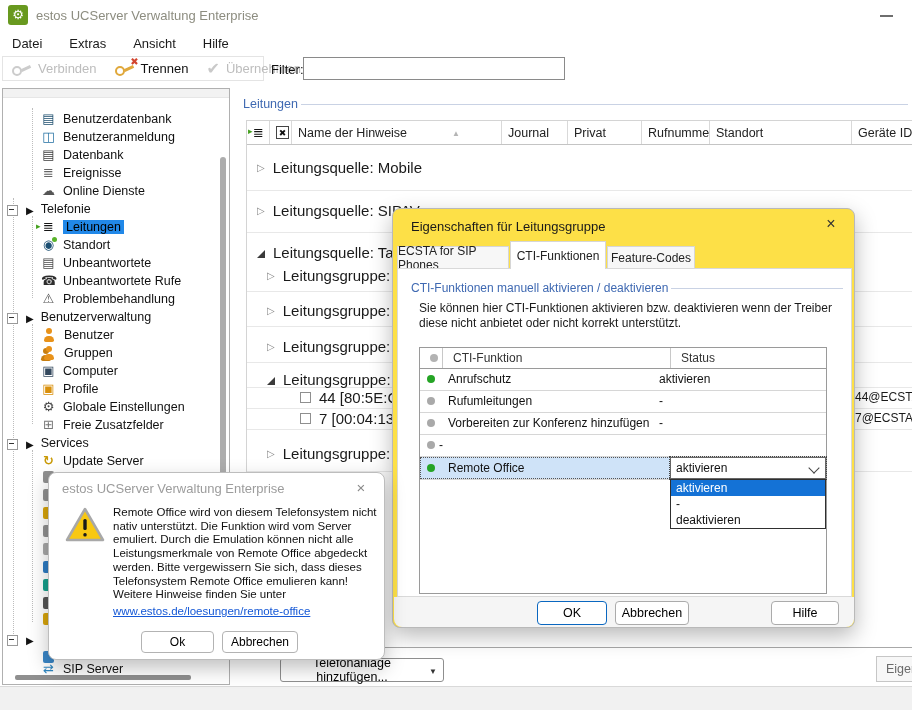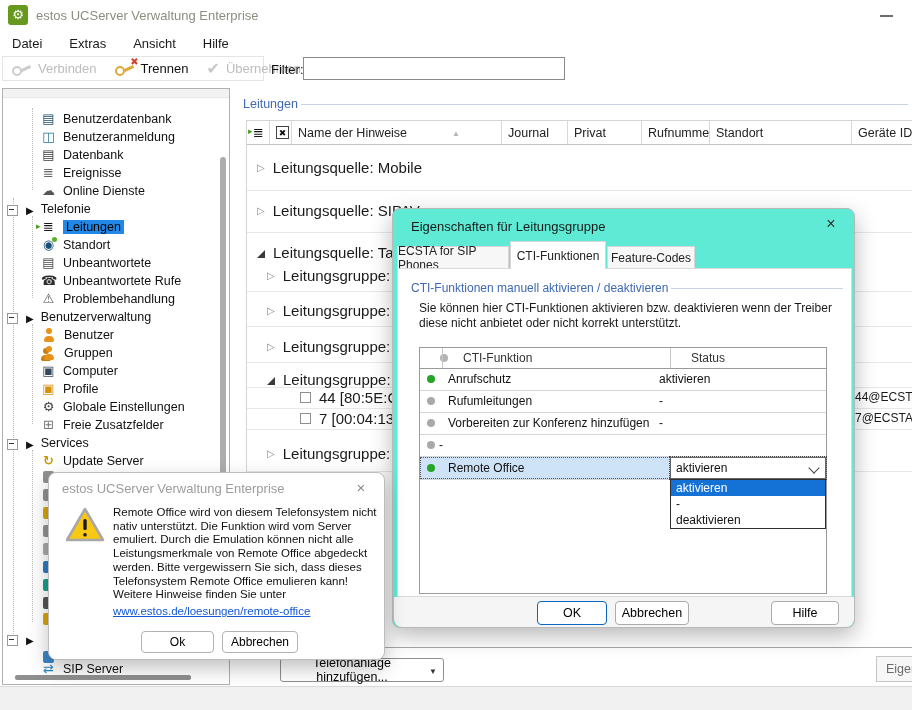--- a/index.html
+++ b/index.html
@@ -101,37 +101,37 @@
   .cb{width:11px;height:11px;border:1px solid #8f8f8f;margin:0 8px 0 53px;background:#fff;flex:none;box-sizing:border-box}
   .devid{position:absolute;left:608px;font-size:12px;color:#1a1a1a;white-space:nowrap}
   
   #addbtn{position:absolute;left:280px;top:658px;width:164px;height:24px;border:1px solid #8f8f8f;border-radius:3px;
           background:#fff;display:flex;align-items:center;justify-content:center;gap:12px;font-size:12.5px;box-sizing:border-box}
   .dcar::before{content:"▼";font-size:8px;color:#333}
   #propbtn{position:absolute;left:876px;top:656px;width:60px;height:26px;border:1px solid #c6c6c6;background:#f7f7f7;
            color:#6a6a6a;font-size:12.5px;display:flex;align-items:center;padding-left:9px;box-sizing:border-box}
   #statusbar{position:absolute;left:0;top:686px;width:912px;height:24px;background:#f1f1f1;border-top:1px solid #d9d9d9}
   
-  #pdlg{position:absolute;left:392px;top:208px;width:463px;height:420px;background:#5eead4;border:1px solid #b9b9b9;
+  #pdlg{position:absolute;left:392px;top:208px;width:463px;height:420px;background:#fde047;border:1px solid #b9b9b9;
         border-radius:8px;box-shadow:0 8px 22px rgba(0,0,0,.28);box-sizing:border-box}
   #pdlg-title{position:absolute;left:18px;top:10px;font-size:13px;color:#1a1a1a}
   .xclose{position:absolute;right:14px;top:6px;width:18px;height:18px;color:#333;font-size:16px;line-height:18px;text-align:center}
   .xclose::before{content:"×"}
   .tab{position:absolute;font-size:12px;display:flex;align-items:center;justify-content:center;
        border:1px solid #d6d6d6;background:#f7f7f7;color:#222;box-sizing:border-box}
   #tab0{left:4px;top:37px;width:112px;height:23px}
   #tab1{left:117px;top:32px;width:96px;height:28px;background:#fff;border-bottom:none;z-index:2}
   #tab2{left:214px;top:37px;width:88px;height:23px}
   #ppanel{position:absolute;left:4px;top:59px;width:455px;height:329px;border:1px solid #d9d9d9;background:#fff;box-sizing:border-box}
   #pglabel{position:absolute;left:18px;top:72px;color:#3f69b2;font-size:12px}
   #pgline{position:absolute;left:278px;top:79px;width:172px;height:1px;background:#c9d2e4}
   #pdesc{position:absolute;left:26px;top:92px;width:428px;font-size:12px;line-height:15px;color:#1a1a1a}
   #ctable{position:absolute;left:26px;top:138px;width:408px;height:247px;border:1px solid #9a9a9a;background:#fff;box-sizing:border-box}
   #cthead{position:absolute;left:0;top:0;width:406px;height:20px;border-bottom:1px solid #9a9a9a;color:#333}
-  .cth{position:absolute;top:0;height:20px;display:flex;align-items:center;padding-left:20px;font-size:12px;
+  .cth{position:absolute;top:0;height:20px;display:flex;align-items:center;padding-left:10px;font-size:12px;
        border-left:1px solid #c8c8c8;box-sizing:border-box}
   .cth.first{border-left:none}
   .dot{width:8px;height:8px;border-radius:50%;flex:none}
   .dot.gray{background:#a9a9a9}.dot.green{background:#25a425}.dot.hdr{background:#b3b3b3}
   .crow2{position:absolute;left:0;width:406px;height:22px;display:flex;align-items:center;font-size:12px}
   .crow2 .dot{margin-left:7px}
   .cname{margin-left:13px;width:207px;flex:none;white-space:nowrap;overflow:hidden}
   .cstat{margin-left:4px}
   .csep{position:absolute;left:0;width:406px;height:1px;background:#d6d6d6}
   .rowsel{background:#cfe3f8;outline:1px dotted #555;outline-offset:-1px}

